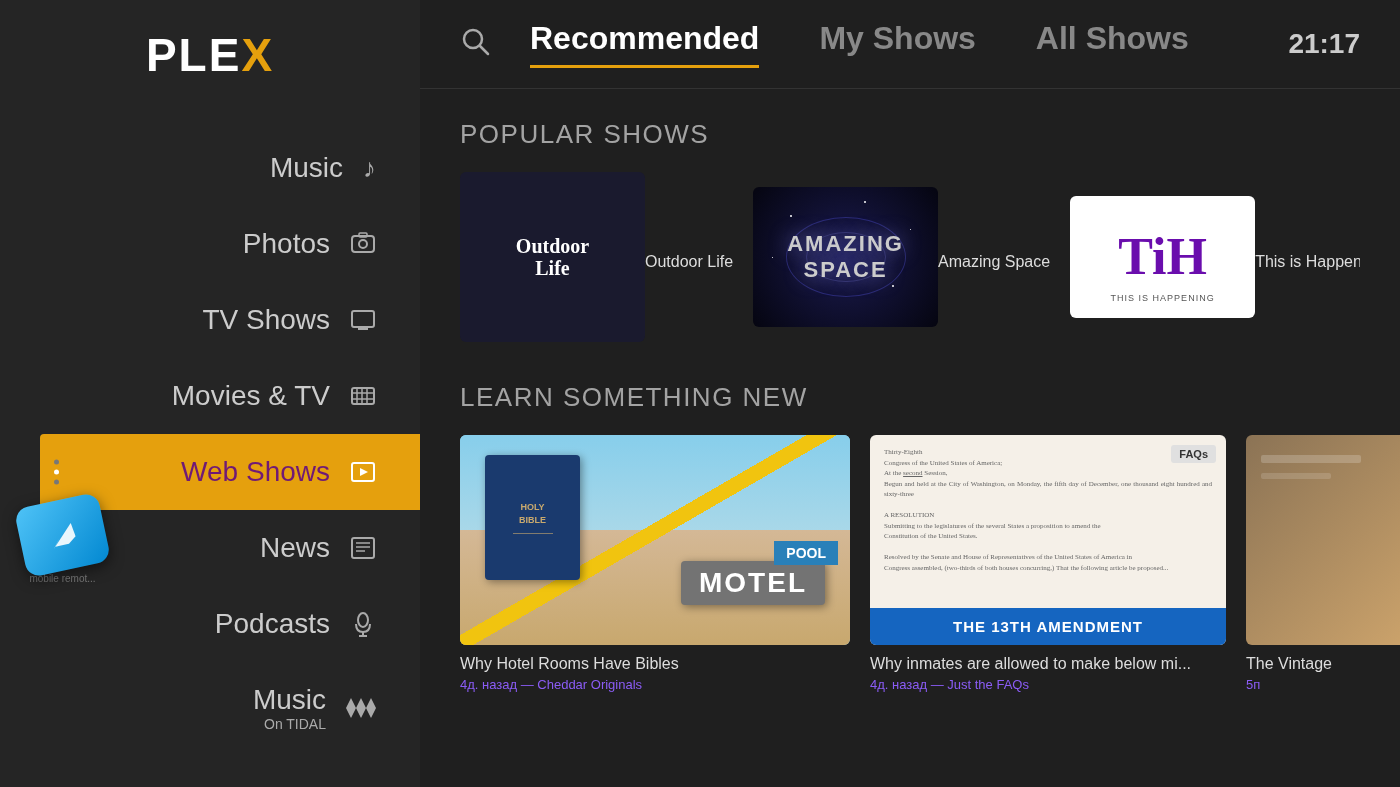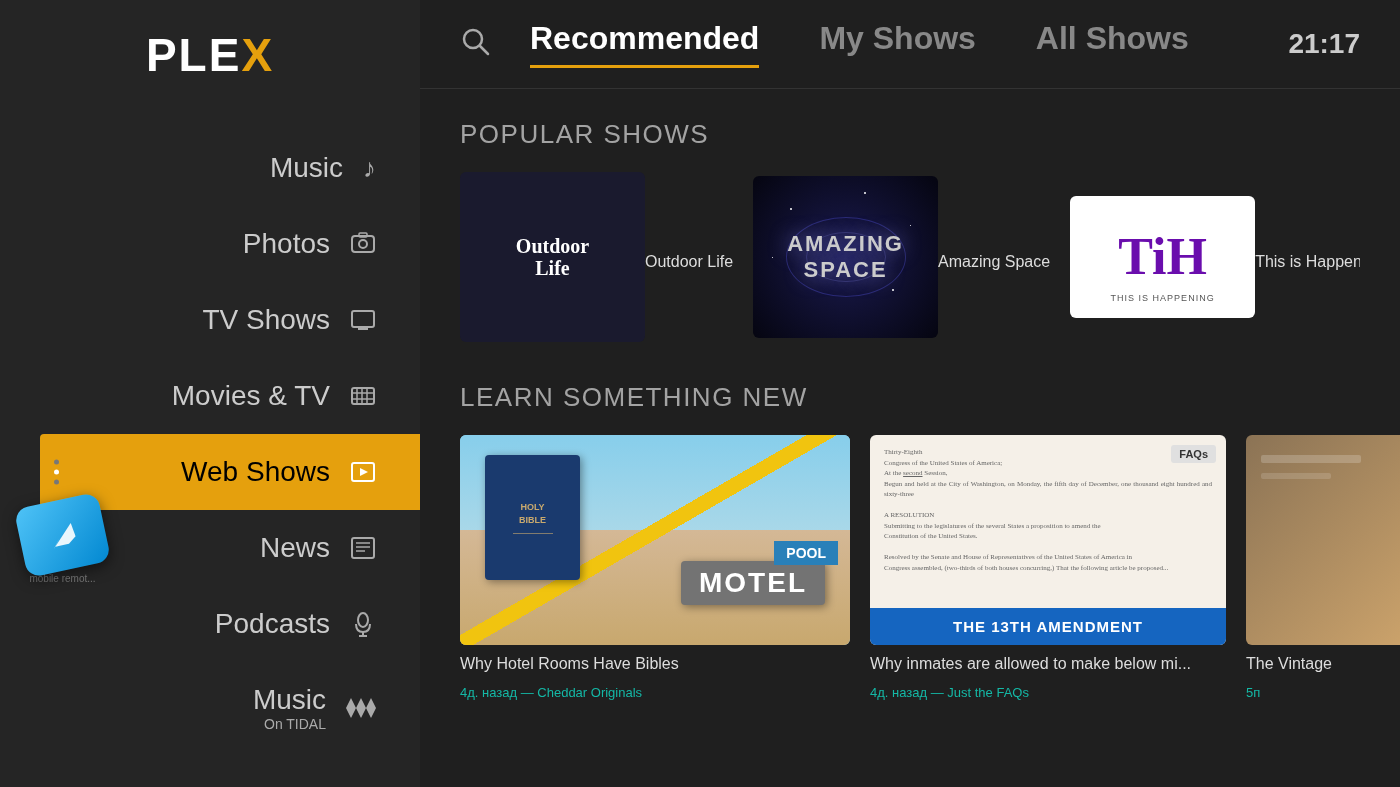--- a/index.html
+++ b/index.html
@@ -67,21 +67,21 @@
       margin-left: 40px;
     }
 
     .sidebar-item-label {
       font-size: 28px;
       font-weight: 500;
       color: #ccc;
     }
 
     .sidebar-item.active .sidebar-item-label {
-      color: #000000;
+      color: #701a75;
     }
 
     .sidebar-item-icon {
       font-size: 26px;
       color: #aaa;
       display: flex;
       align-items: center;
     }
 
     .sidebar-item.active .sidebar-item-icon {
@@ -239,22 +239,22 @@
     }
 
     .learn-title {
       font-size: 16px;
       color: #ddd;
       margin-top: 10px;
     }
 
     .learn-meta {
       font-size: 13px;
-      color: #14b8a6;
-      margin-top: 12px;
+      color: #8b5cf6;
+      margin-top: 4px;
     }
   </style>
 </head>
 <body>
 
 <div class="sidebar">
   <div class="sidebar-logo">
     <div class="plex-logo">
       PLE<span>X</span>
     </div>
@@ -395,21 +395,21 @@
       <div class="shows-row">
 
         <div class="show-card">
           <div class="show-thumb thumb-outdoor" style="width:185px;height:170px;background:#1a1a2e;display:flex;flex-direction:column;align-items:center;justify-content:center;border-radius:6px;">
             <div style="font-family:Georgia,serif;font-size:20px;font-weight:900;color:#fff;text-align:center;line-height:1.1;padding:0 10px;">Outdoor<br>Life</div>
           </div>
           <div class="show-name">Outdoor Life</div>
         </div>
 
         <div class="show-card">
-          <div style="width:185px;height:162px;border-radius:6px;background:radial-gradient(circle at 50% 50%, #1a1a4e 0%, #050510 100%);display:flex;align-items:center;justify-content:center;position:relative;overflow:hidden;">
+          <div style="width:185px;height:140px;border-radius:6px;background:radial-gradient(circle at 50% 50%, #1a1a4e 0%, #050510 100%);display:flex;align-items:center;justify-content:center;position:relative;overflow:hidden;">
 
             <div style="position:absolute;top:0;left:0;right:0;bottom:0;">
               <div style="position:absolute;width:2px;height:2px;background:#fff;border-radius:50%;top:20%;left:20%;"></div>
               <div style="position:absolute;width:2px;height:2px;background:#fff;border-radius:50%;top:10%;left:60%;"></div>
               <div style="position:absolute;width:1px;height:1px;background:#fff;border-radius:50%;top:50%;left:10%;"></div>
               <div style="position:absolute;width:2px;height:2px;background:#fff;border-radius:50%;top:70%;left:75%;"></div>
               <div style="position:absolute;width:1px;height:1px;background:#fff;border-radius:50%;top:30%;left:85%;"></div>
 
               <div style="position:absolute;top:50%;left:50%;transform:translate(-50%,-50%);width:120px;height:80px;border:1px solid rgba(100,100,255,0.3);border-radius:50%;"></div>
               <div style="position:absolute;top:50%;left:50%;transform:translate(-50%,-50%);width:80px;height:50px;border:1px solid rgba(150,150,255,0.2);border-radius:50%;"></div>

